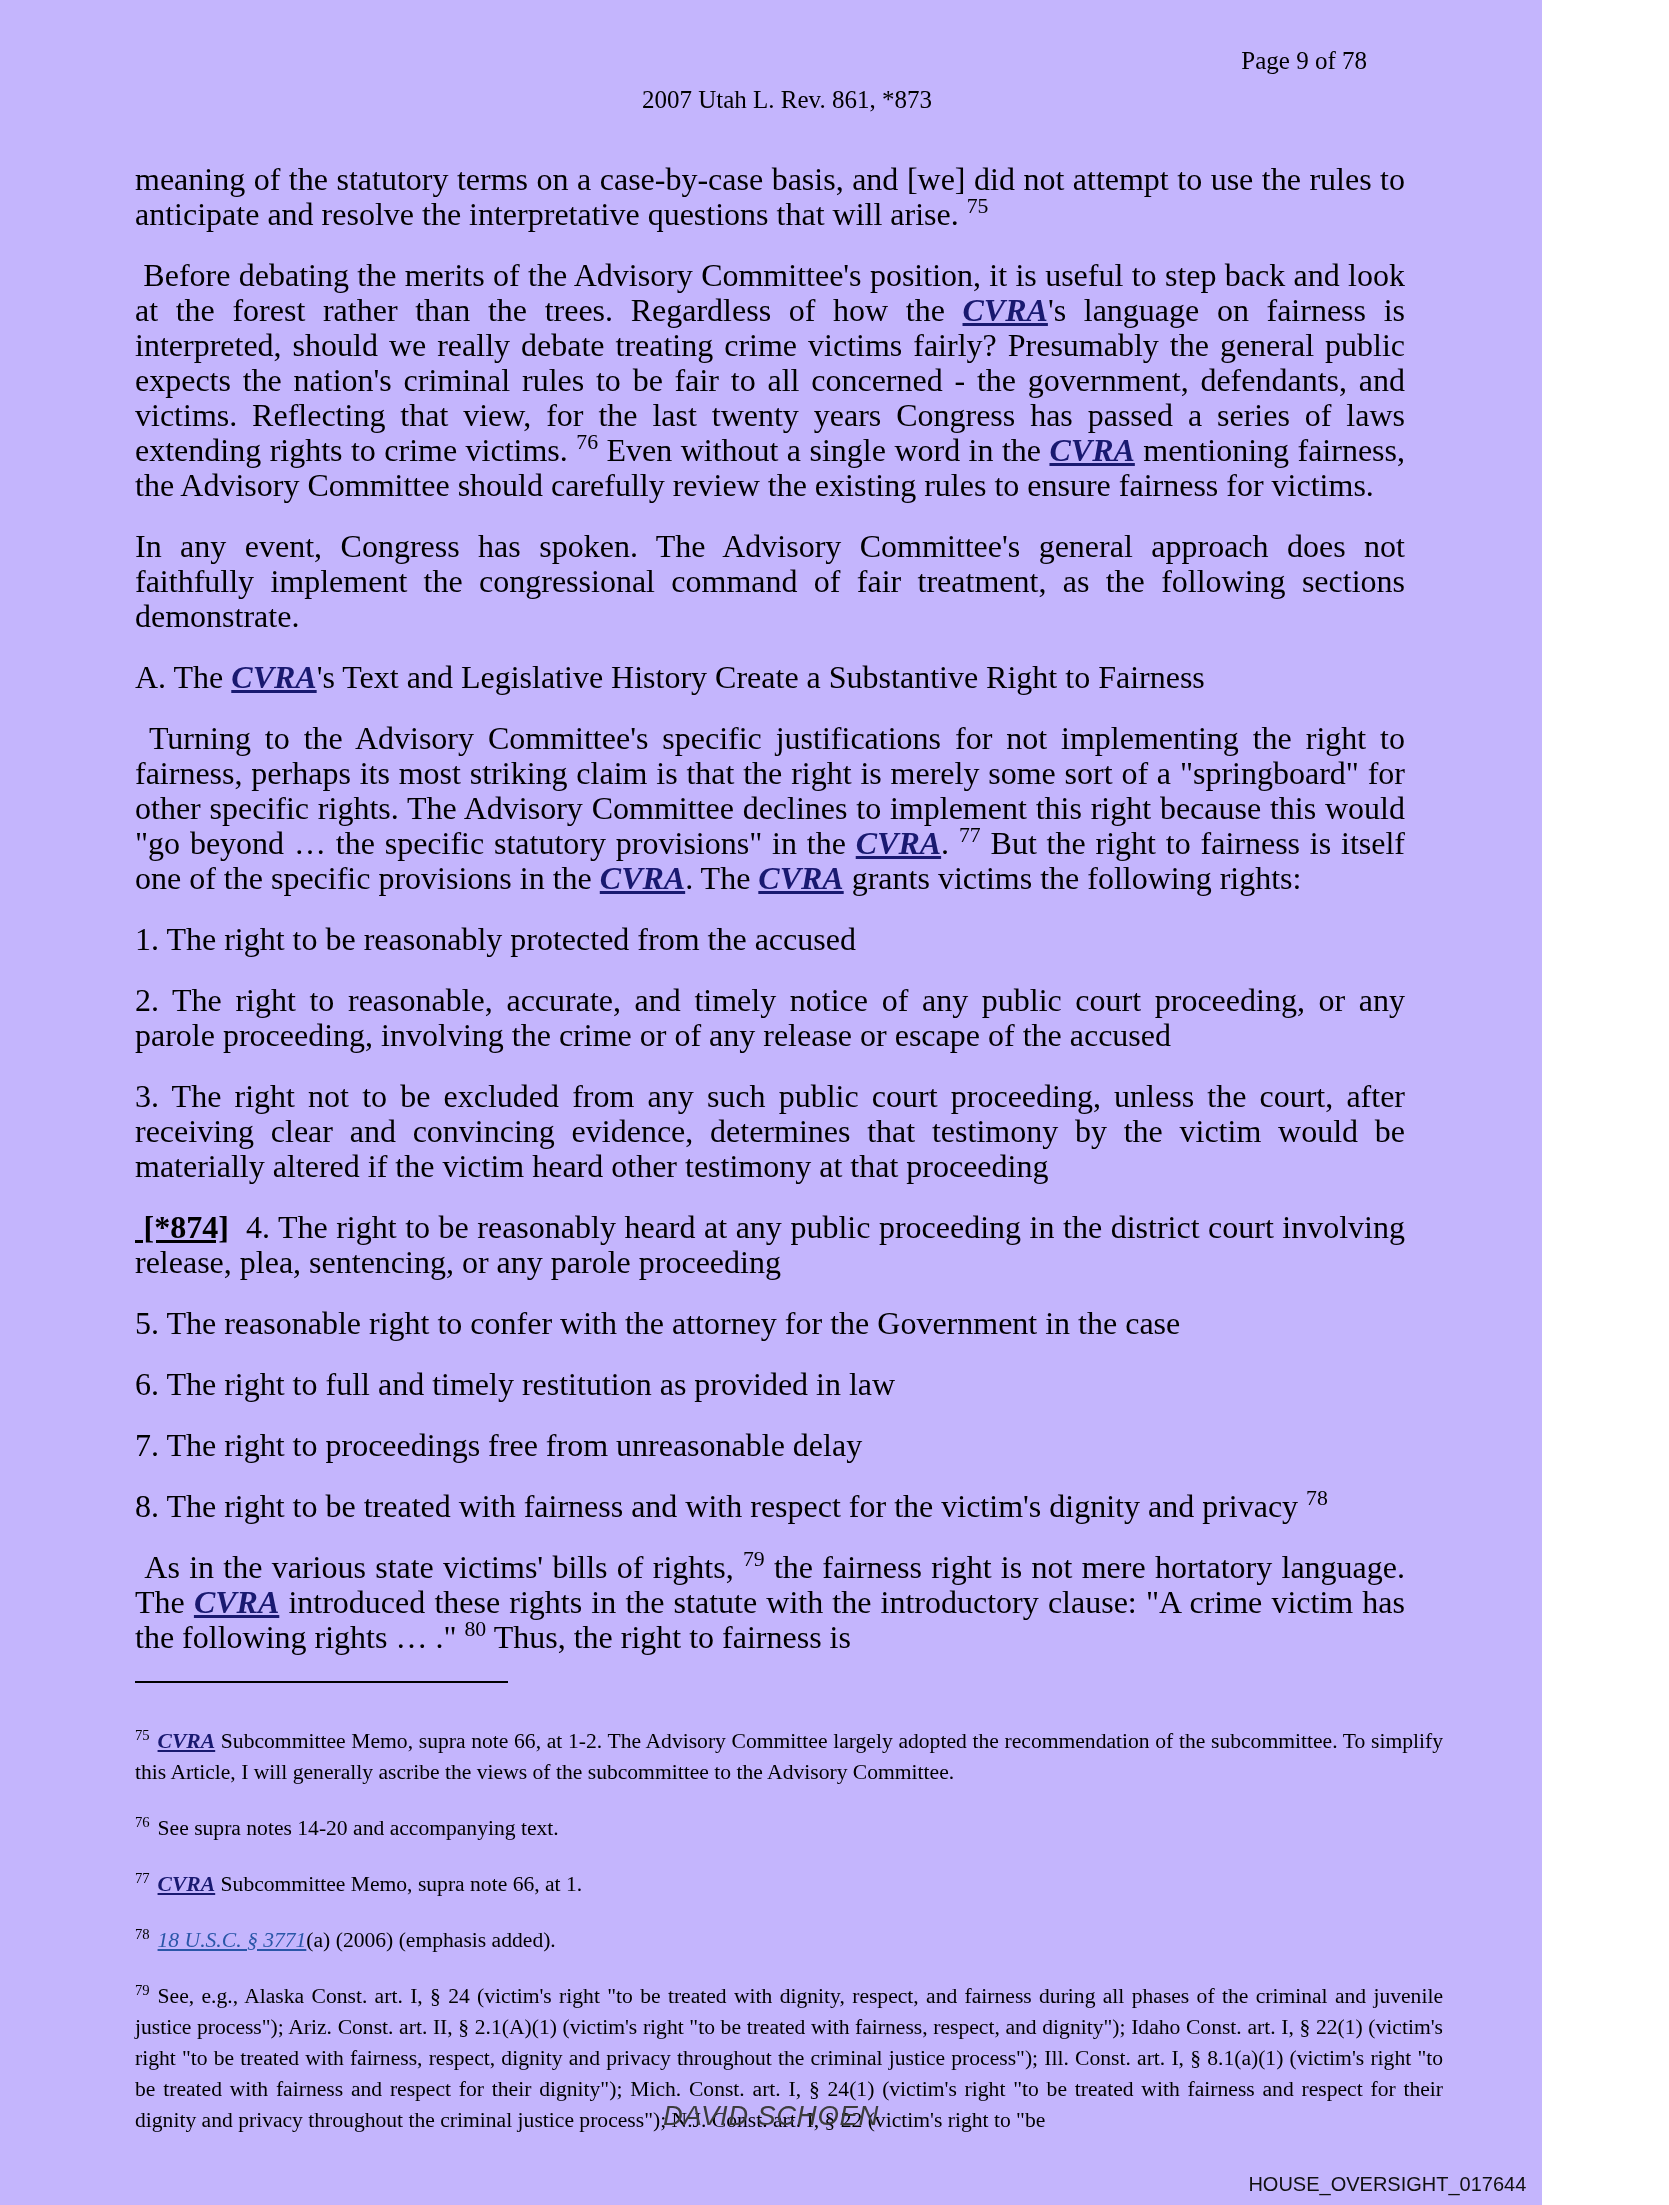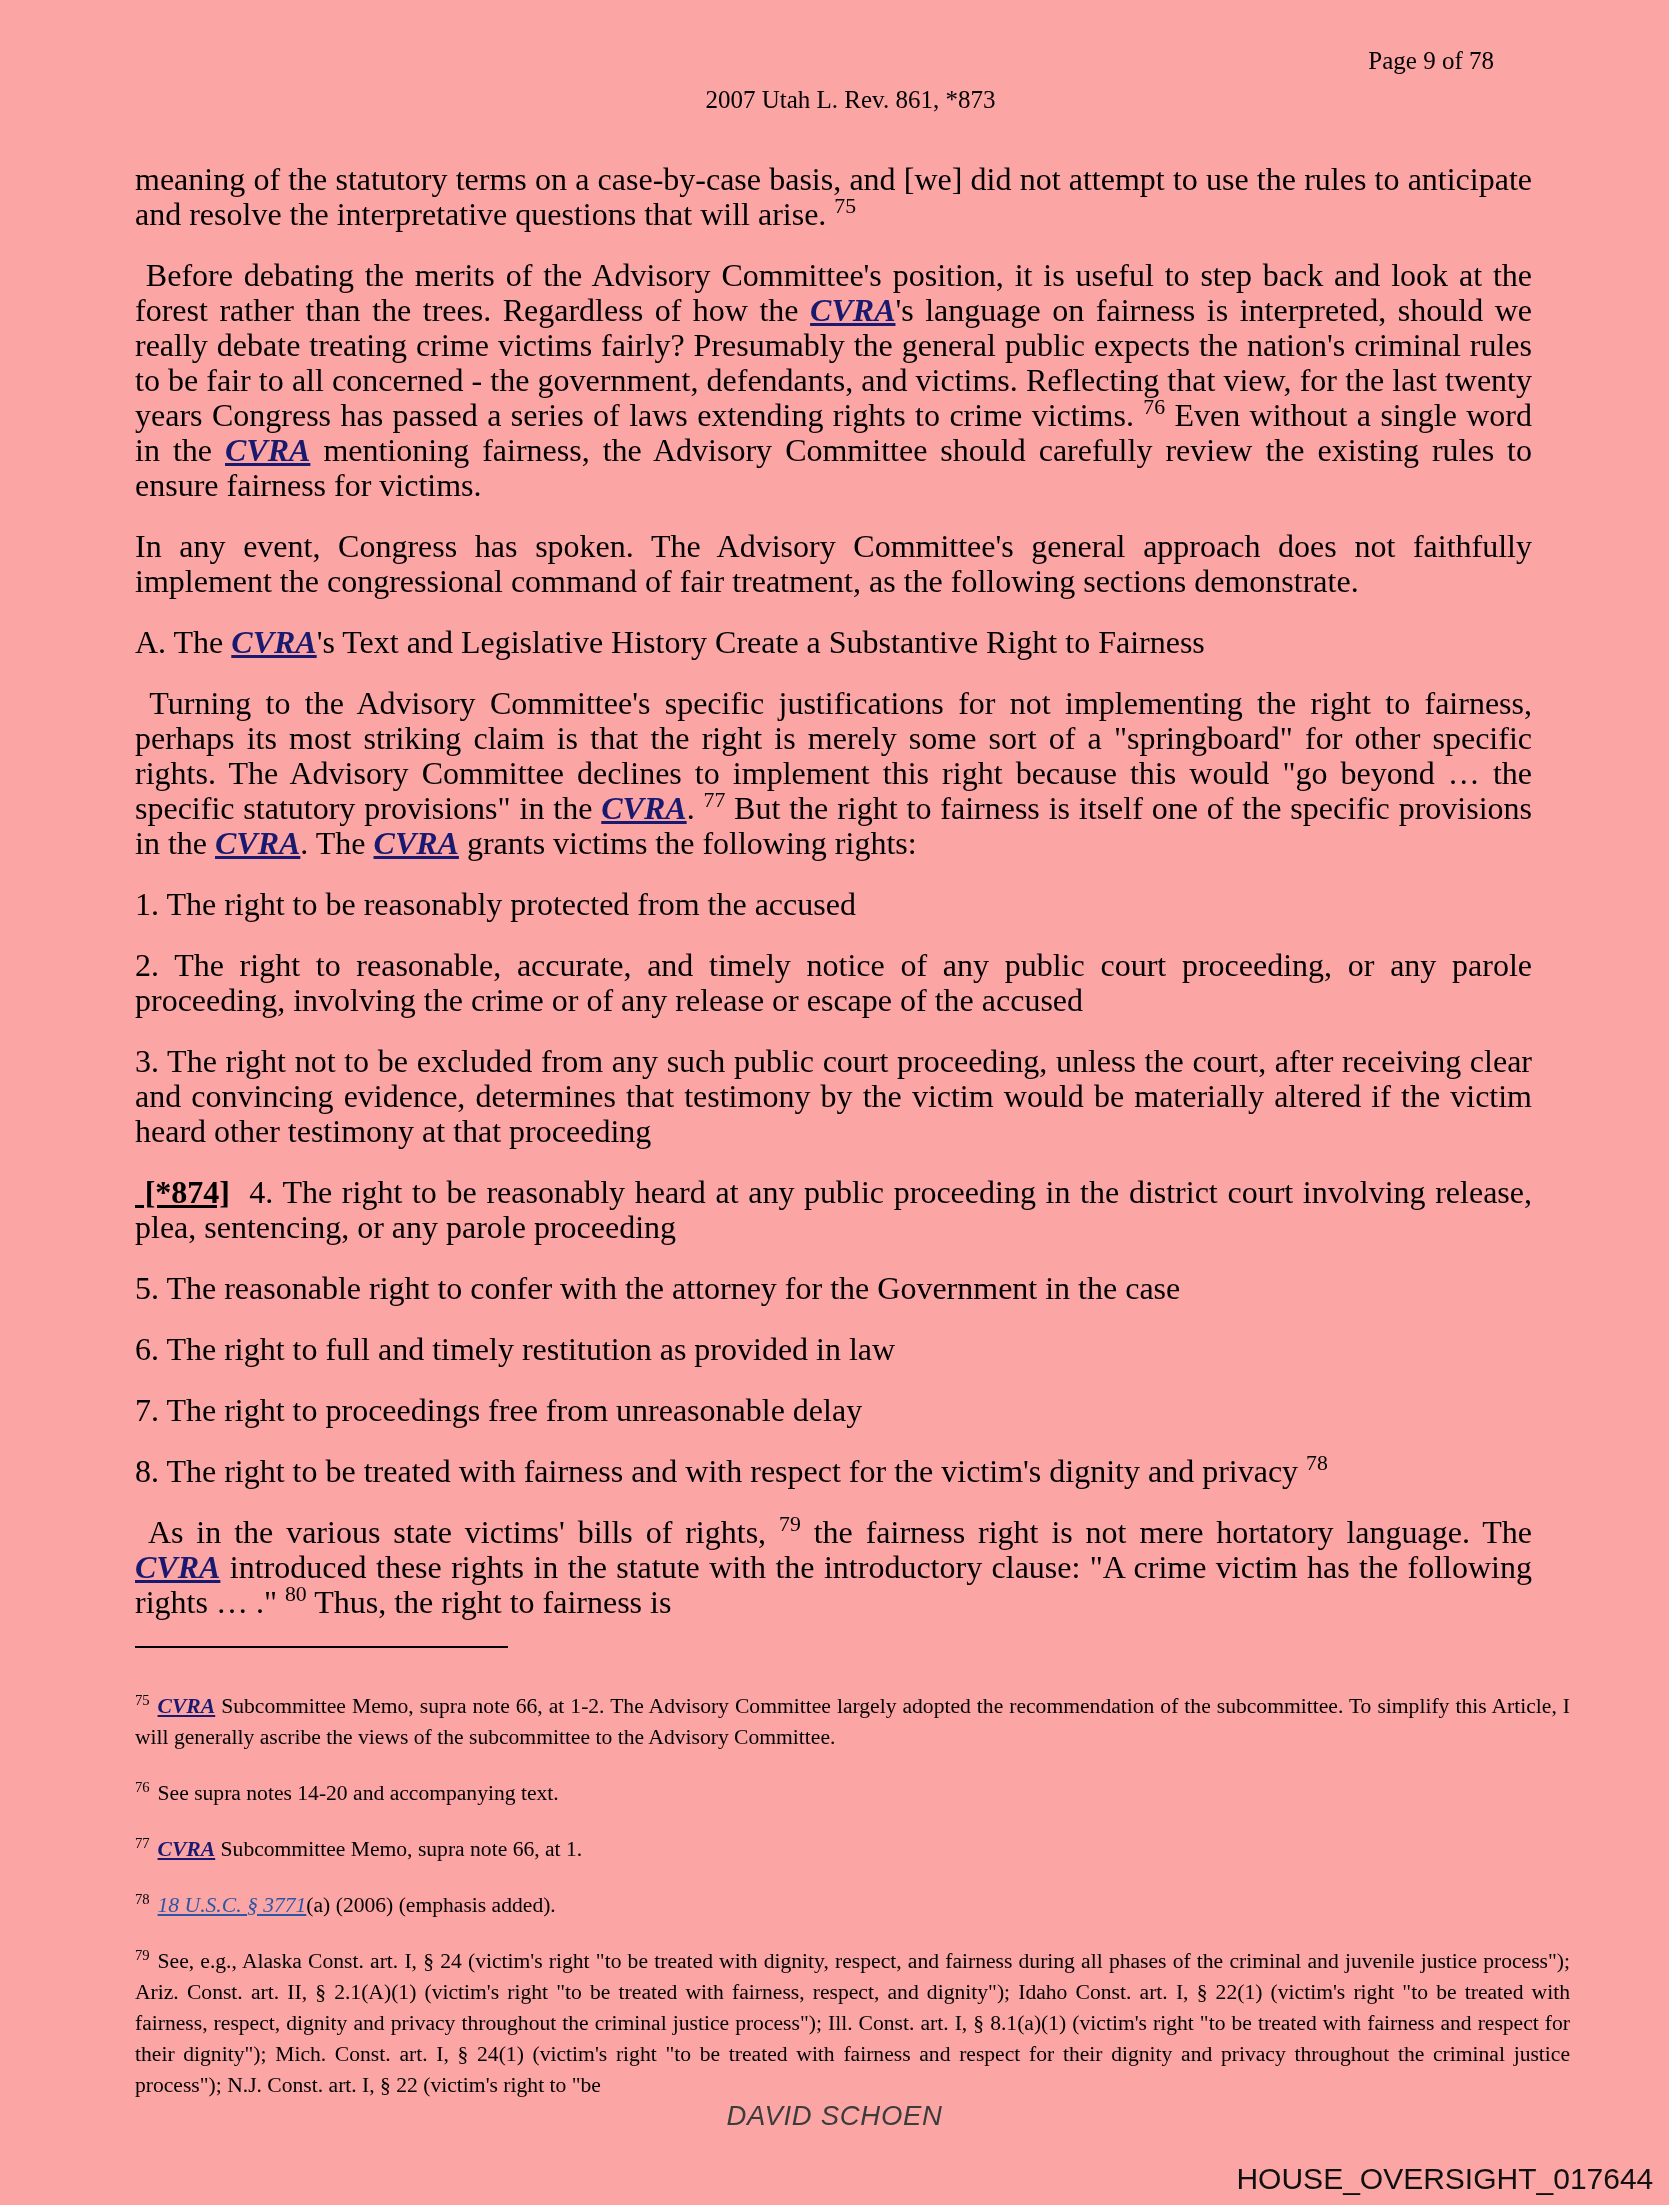--- a/index.html
+++ b/index.html
@@ -1,20 +1,20 @@
 <!DOCTYPE html>
 <html style="font-size:10.5px"><head>
 <meta charset="utf-8">
 <style>
   * { margin: 0; padding: 0; box-sizing: border-box; }
   html, body { background: #ffffff; }
   .page {
-    width: 1669px;
+    width: 1542px;
     height: 2205px;
-    background: #fca5a5;
+    background: #c4b5fd;
     position: relative;
     overflow: hidden;
     font-family: "Liberation Serif", serif;
     color: #000;
   }
   .page-indicator {
     position: absolute;
     top: 47px;
     right: 175px;
     font-size: 25px;
@@ -73,21 +73,21 @@
     font-size: 27.5px;
     color: #3c3c3c;
     letter-spacing: 0.7px;
     font-style: italic;
   }
   .bates {
     position: absolute;
     right: 15.7px;
     bottom: 9.2px;
     font-family: "Liberation Sans", sans-serif;
-    font-size: 30px;
+    font-size: 20px;
     color: #101010;
   }
 </style>
 </head>
 <body>
 
 <div class="page">
 
   <div class="page-indicator">Page 9 of 78</div>
 

